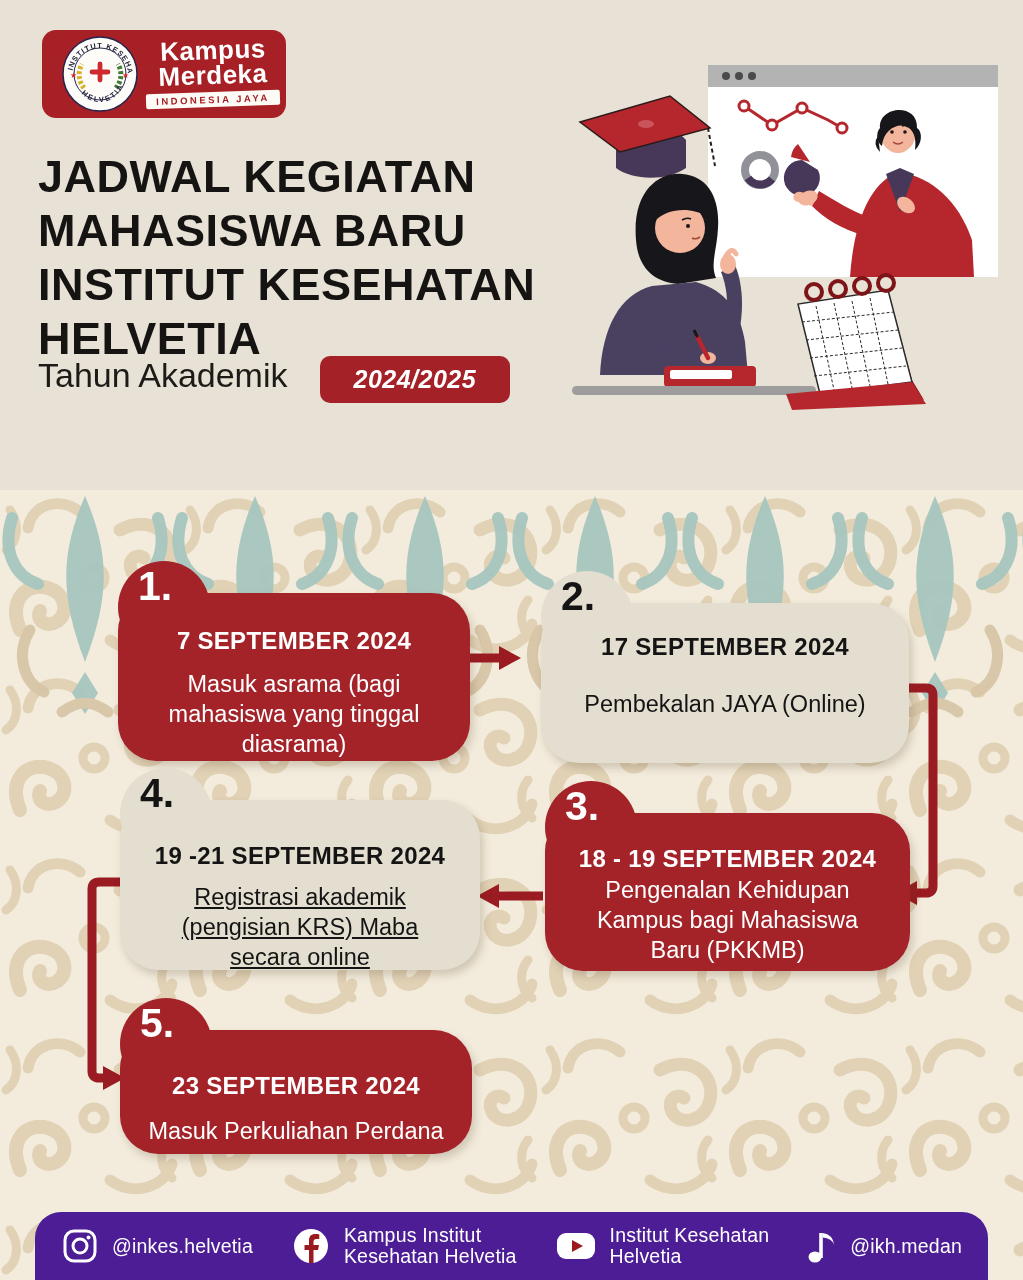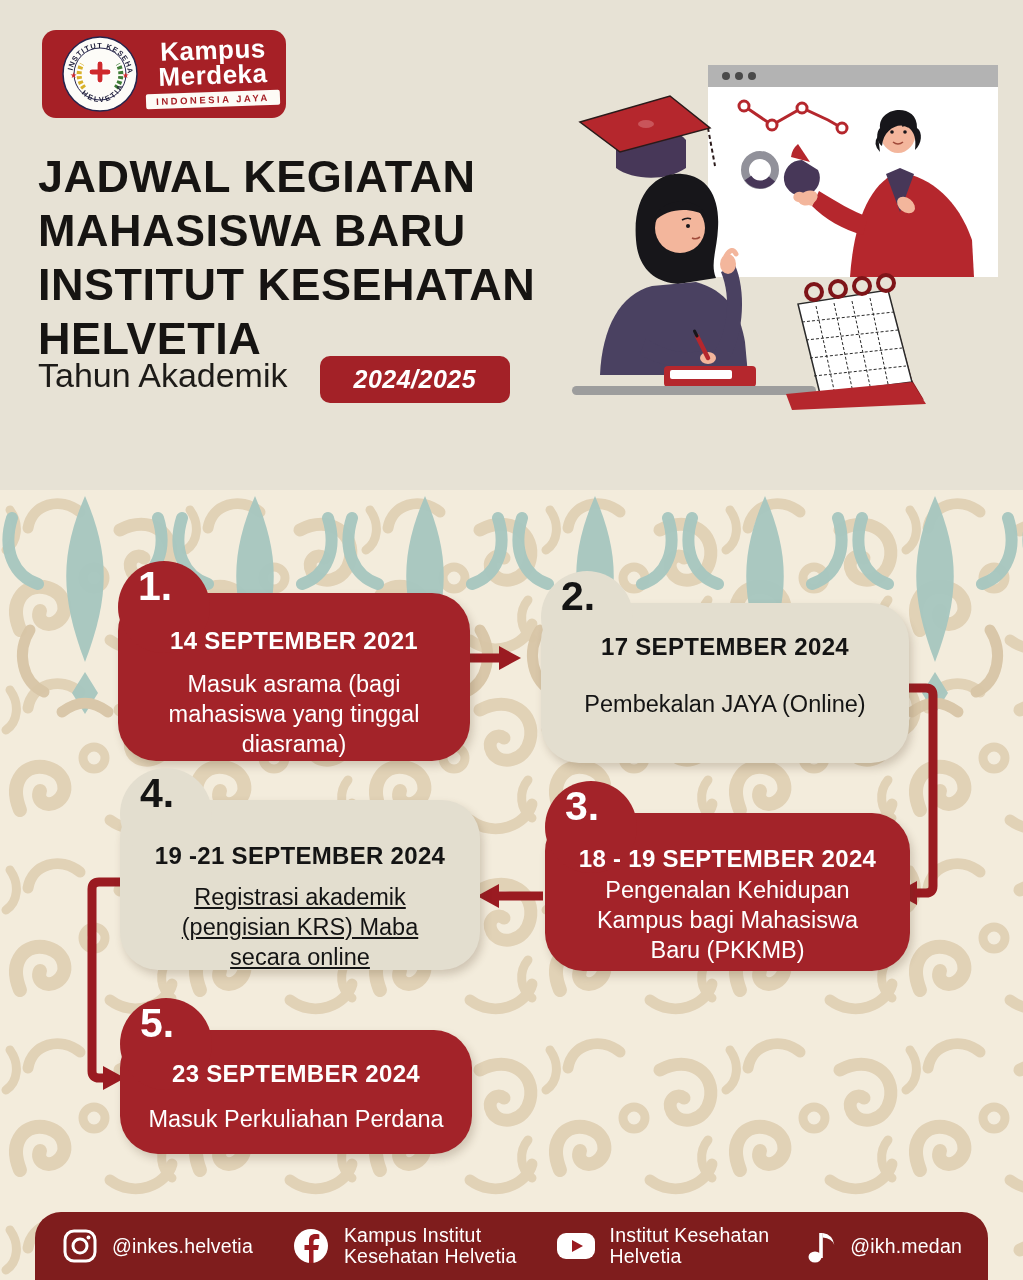--- a/index.html
+++ b/index.html
@@ -41,26 +41,26 @@
   .card.red{background:#a32329;color:#ffffff;}
   .card.cream{background:#e3decf;color:#141414;}
   .num-bubble{position:absolute;top:-32px;left:0;width:92px;height:92px;border-radius:46px;background:inherit;}
   .num-bubble span{position:absolute;top:2px;left:20px;font-size:41px;font-weight:bold;}
   .card-date{position:relative;font-size:24px;font-weight:bold;letter-spacing:.3px;}
   .card-desc{position:relative;font-size:23.5px;line-height:30px;padding:0 26px;}
   .c1 .card-date{padding-top:34px;} .c1 .card-desc{padding-top:14px;}
   .c2 .card-date{padding-top:30px;} .c2 .card-desc{padding-top:28px;}
   .c3 .card-date{padding-top:32px;} .c3 .card-desc{padding-top:2px;}
   .c4 .card-date{padding-top:42px;} .c4 .card-desc{padding-top:12px;text-decoration:underline;}
-  .c5 .card-date{padding-top:30px;} .c5 .card-desc{padding-top:16px;}
+  .c5 .card-date{padding-top:42px;} .c5 .card-desc{padding-top:16px;}
   .flow-arrows{position:absolute;left:0;top:0;pointer-events:none;}
   
   .footer-bar{
     position:absolute;left:35px;top:1212px;width:953px;height:68px;
-    background:#7f1d1d;border-radius:26px 26px 0 0;color:#fff;
+    background:#4c1d95;border-radius:26px 26px 0 0;color:#fff;
     display:flex;align-items:center;justify-content:space-between;
     padding:0 26px;box-sizing:border-box;
   }
   .social{display:flex;align-items:center;}
   .social .s-icon{margin-right:13px;flex:none;display:flex;}
   .social-text{font-size:19.5px;line-height:21px;letter-spacing:.2px;}
   .social-text span{display:block;}
 </style>
 </head>
 <body>
@@ -243,21 +243,21 @@
       <polygon points="917,391 895,403 917,415"></polygon>
       <polygon points="499,394 477,406 499,418"></polygon>
       <polygon points="103,576 125,588 103,600"></polygon>
     </g>
   </svg>
 
   <div class="card red c1" style="left:118px;top:103px;width:352px;height:168px;">
     <div class="num-bubble">
         <span>1.</span>
       </div>
-    <div class="card-date">14 SEPTEMBER 2021</div>
+    <div class="card-date">7 SEPTEMBER 2024</div>
     <div class="card-desc">Masuk asrama (bagi mahasiswa yang tinggal diasrama)</div>
   </div>
 
   <div class="card cream c2" style="left:541px;top:113px;width:368px;height:160px;">
     <div class="num-bubble">
         <span>2.</span>
       </div>
     <div class="card-date">17 SEPTEMBER 2024</div>
     <div class="card-desc">Pembekalan JAYA (Online)</div>
   </div>

